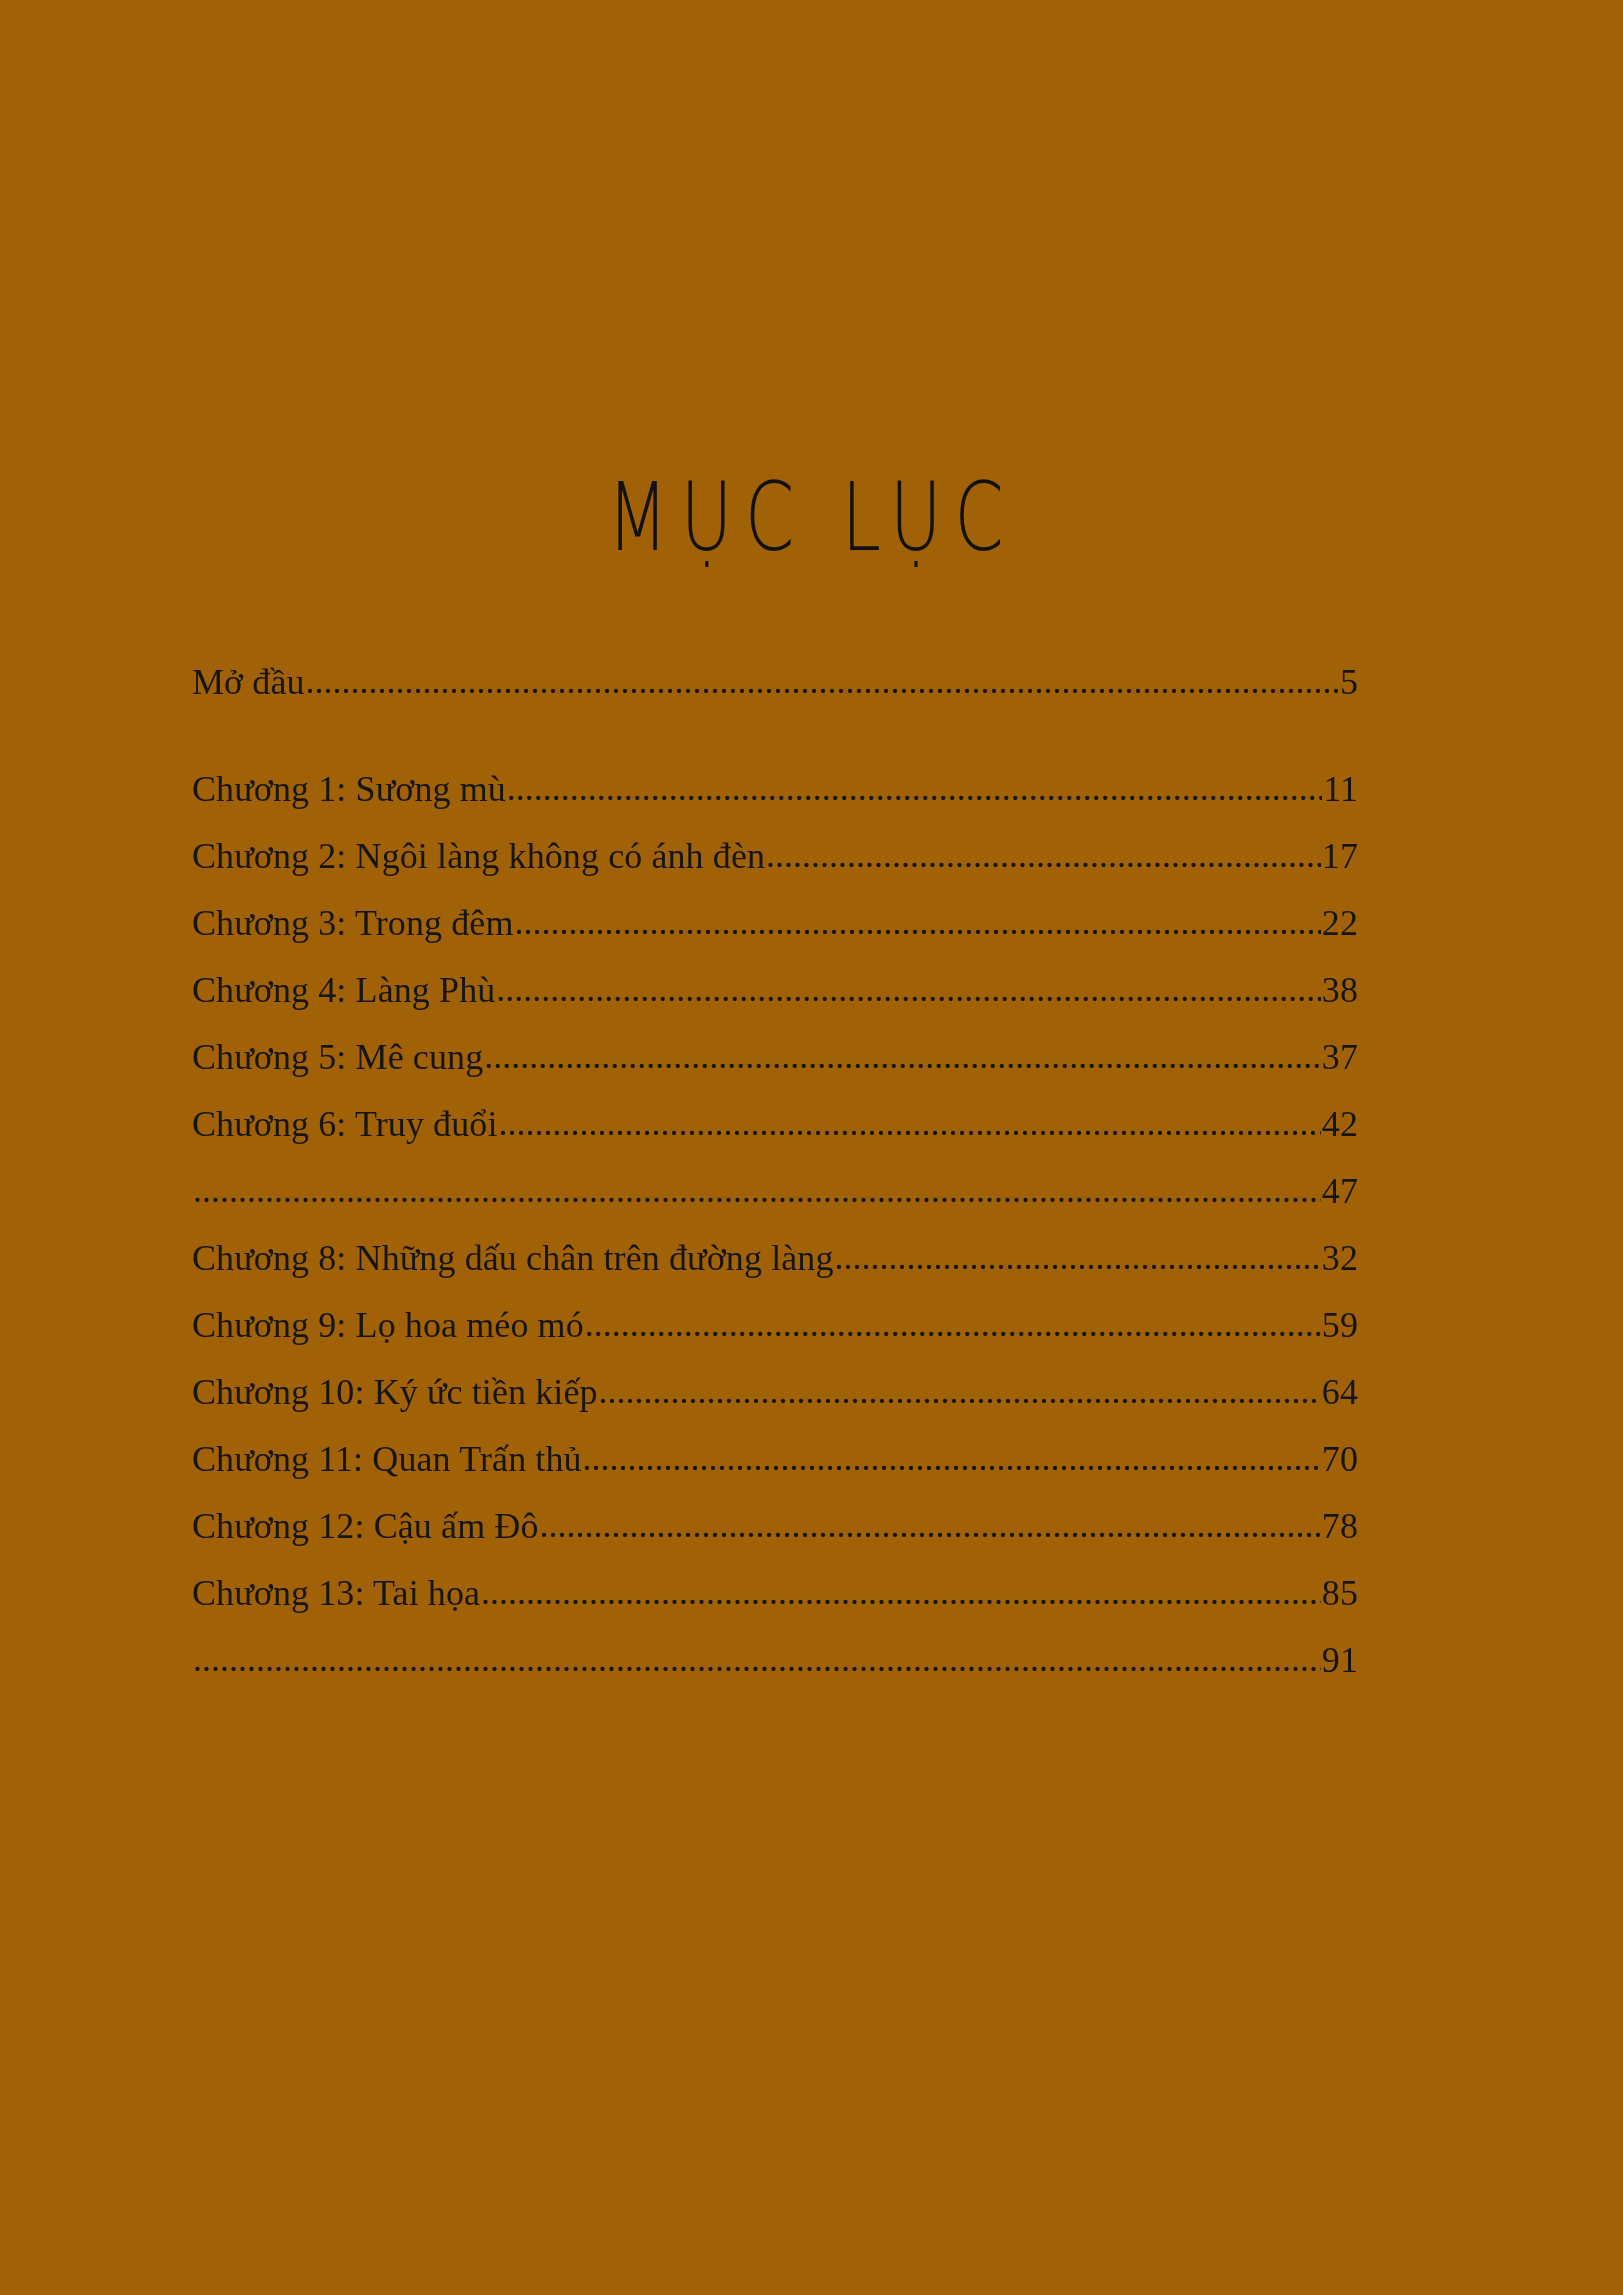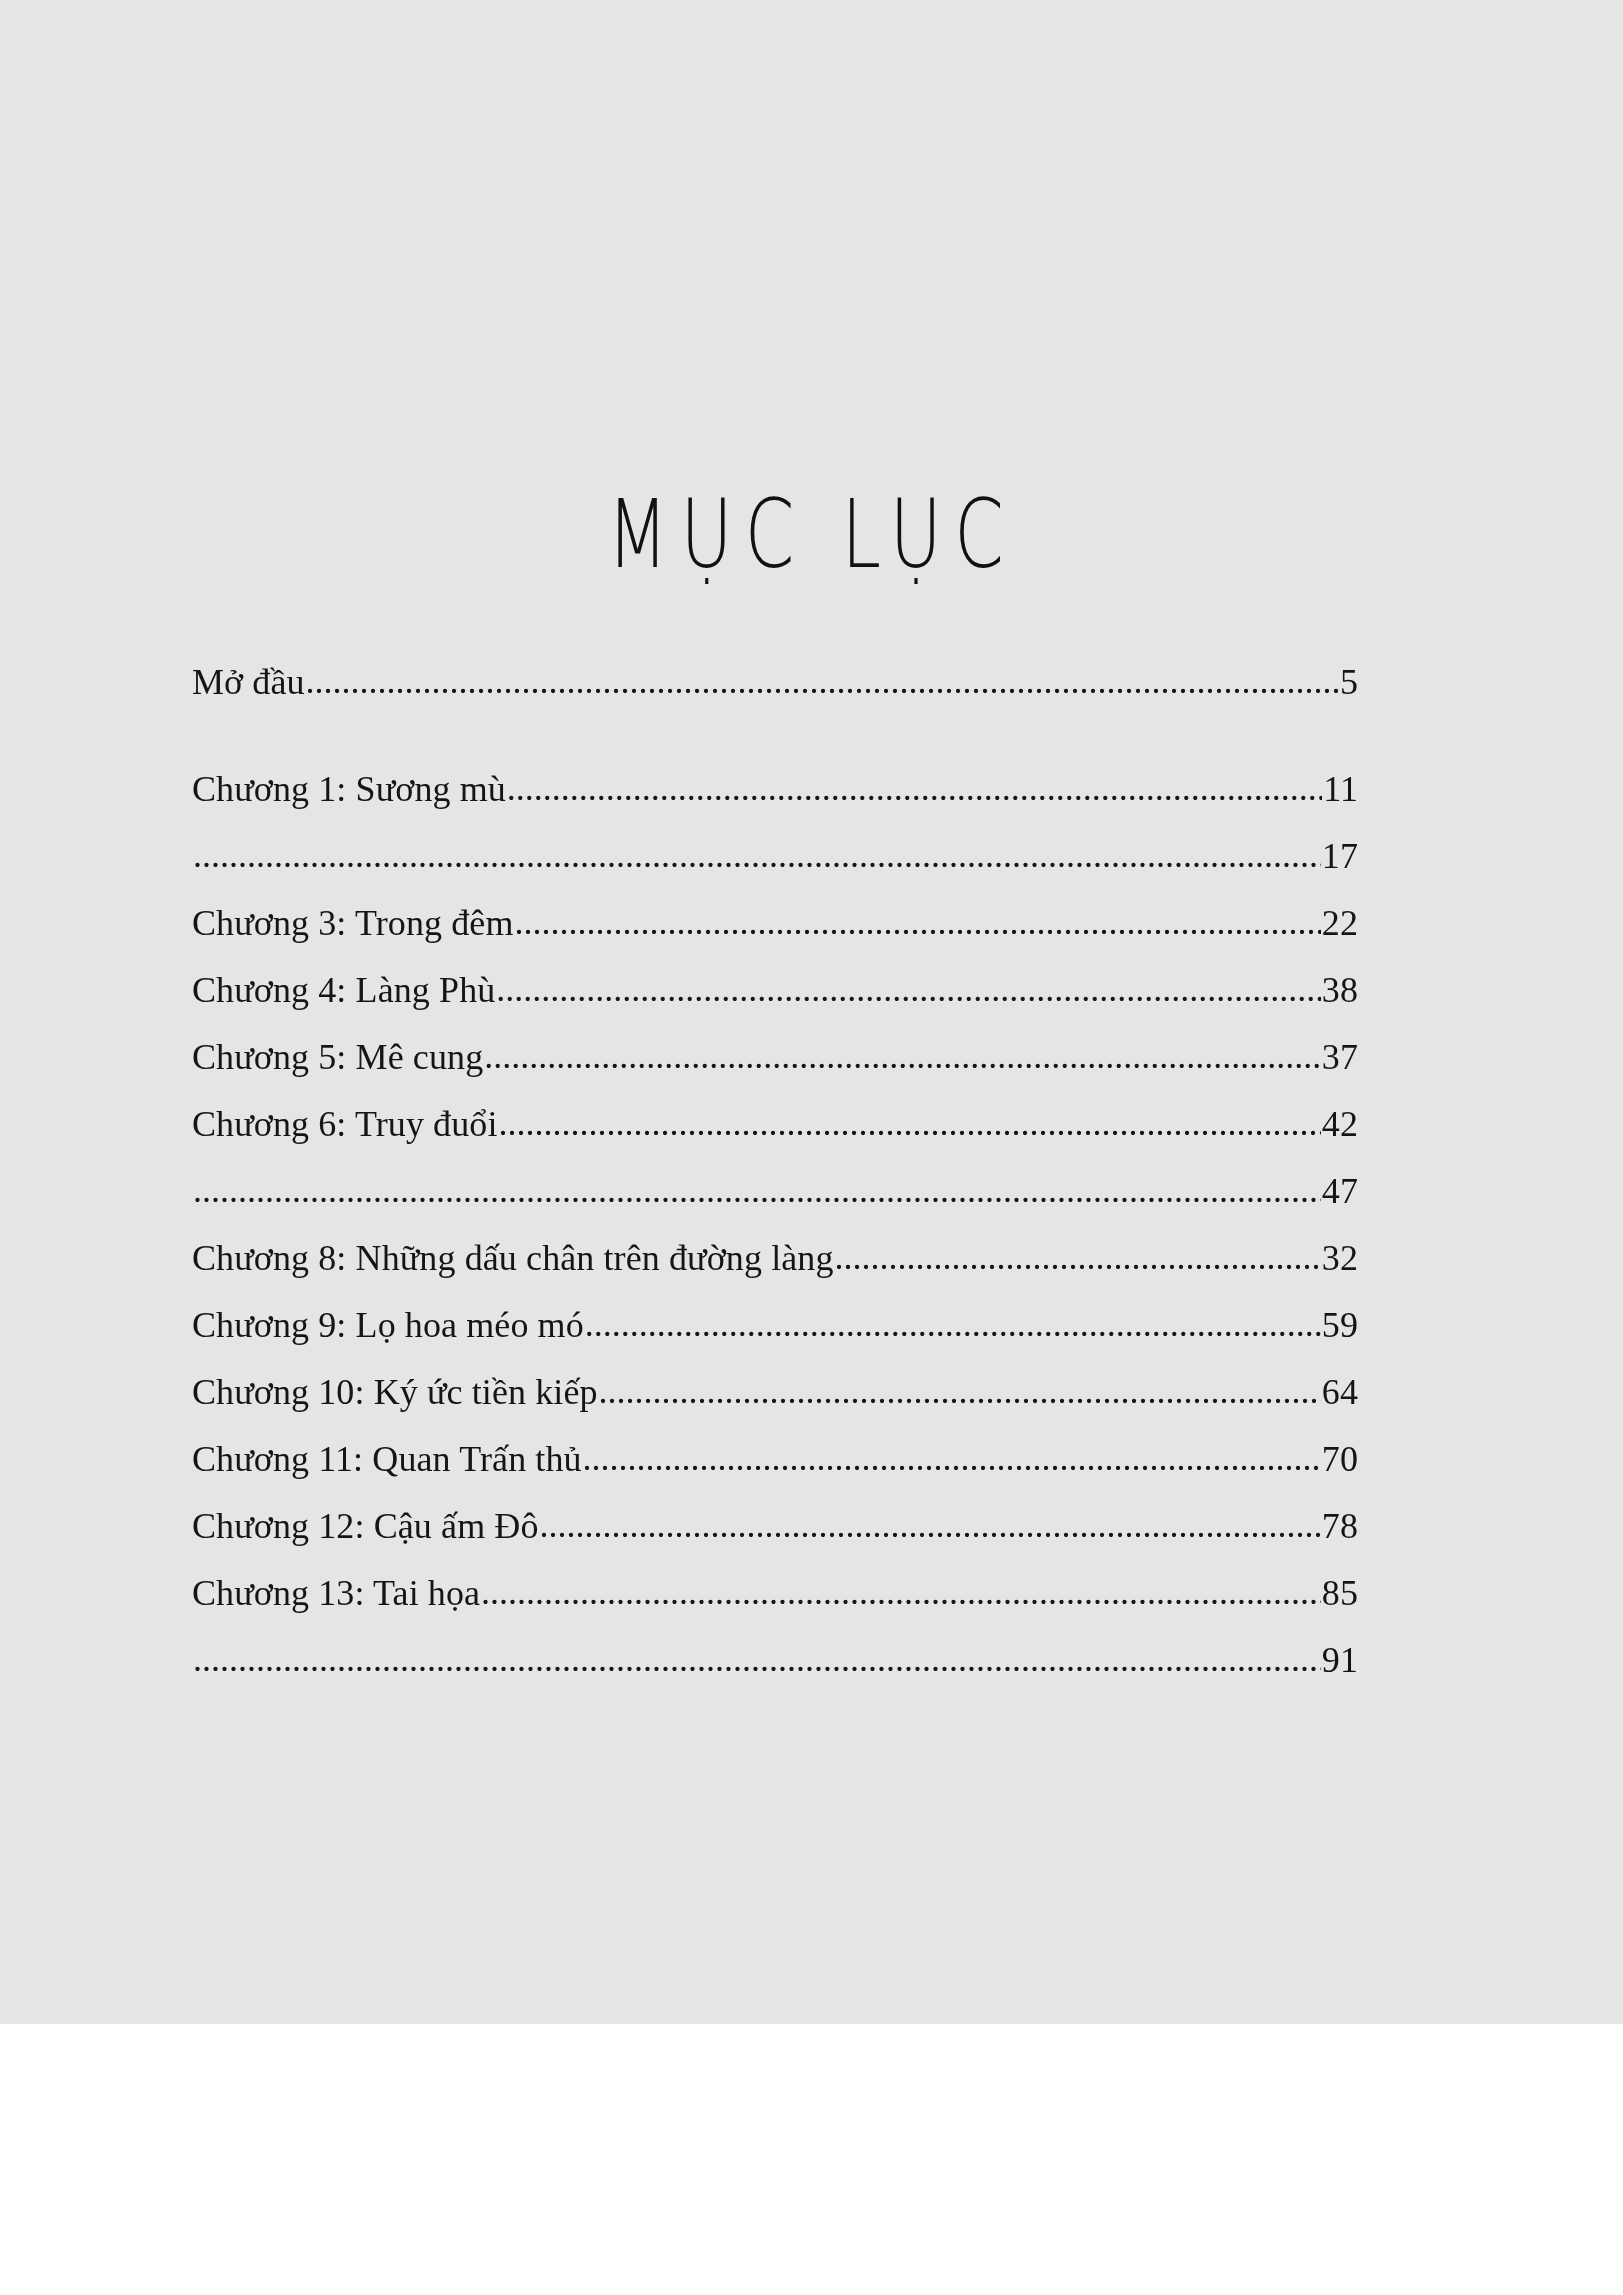--- a/index.html
+++ b/index.html
@@ -10,25 +10,25 @@
   body {
     width: 1623px;
     height: 2295px;
     font-family: "Liberation Serif", serif;
     color: #151515;
     position: relative;
     overflow: hidden;
   }
   .page {
     width: 1623px;
-    height: 2024px;
+    height: 2295px;
     box-sizing: border-box;
-    padding: 17px;
+    padding: 0;
     position: relative;
-    background: #e5e5e5;
+    background: #a16207;
   }
   .toc-title {
     text-align: center;
     font-family: "DejaVu Sans", sans-serif;
     font-weight: 300;
     font-size: 71px;
     letter-spacing: 12.3px;
     color: #111111;
     margin: 0;
     padding-top: 351px;
@@ -91,20 +91,21 @@
       <span class="toc-page">5</span>
     </li>
 
     <li class="toc-entry">
       <span class="toc-label">Chương 1: Sương mù</span>
       <span class="toc-dots">........................................................................................................................................................</span>
       <span class="toc-page">11</span>
     </li>
 
     <li class="toc-entry">
+      <span class="toc-label">Chương 2: Ngôi làng không có ánh đèn</span>
       <span class="toc-dots">........................................................................................................................................................</span>
       <span class="toc-page">17</span>
     </li>
 
     <li class="toc-entry">
       <span class="toc-label">Chương 3: Trong đêm</span>
       <span class="toc-dots">........................................................................................................................................................</span>
       <span class="toc-page">22</span>
     </li>
 

